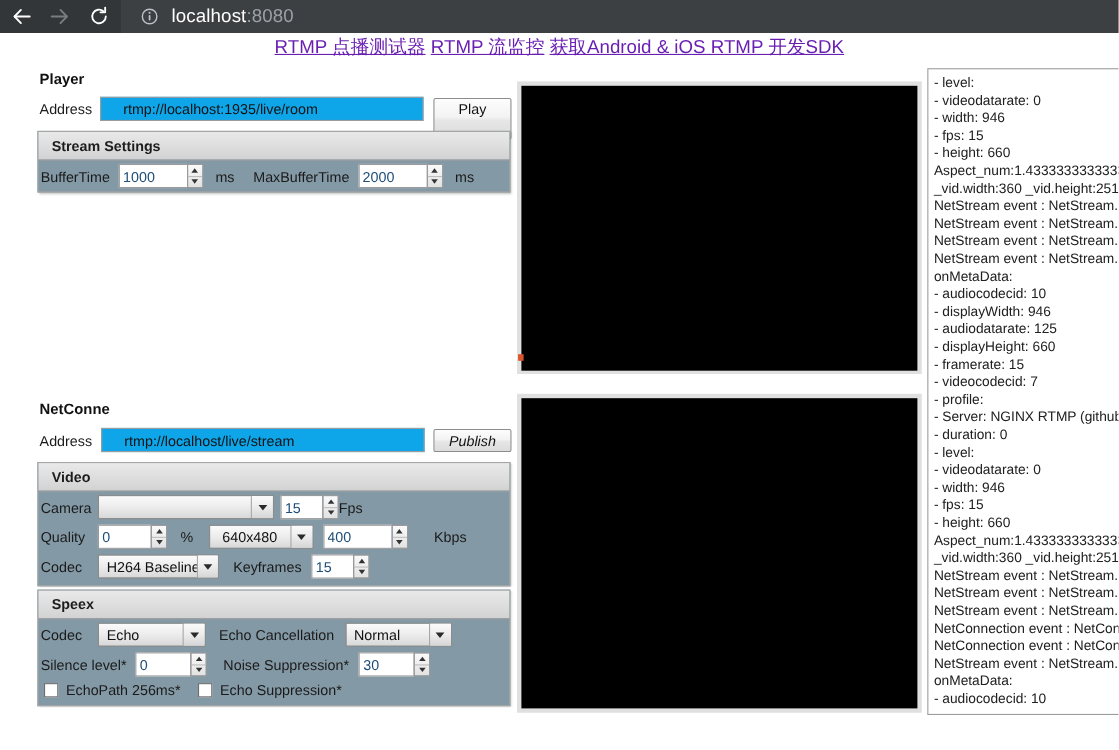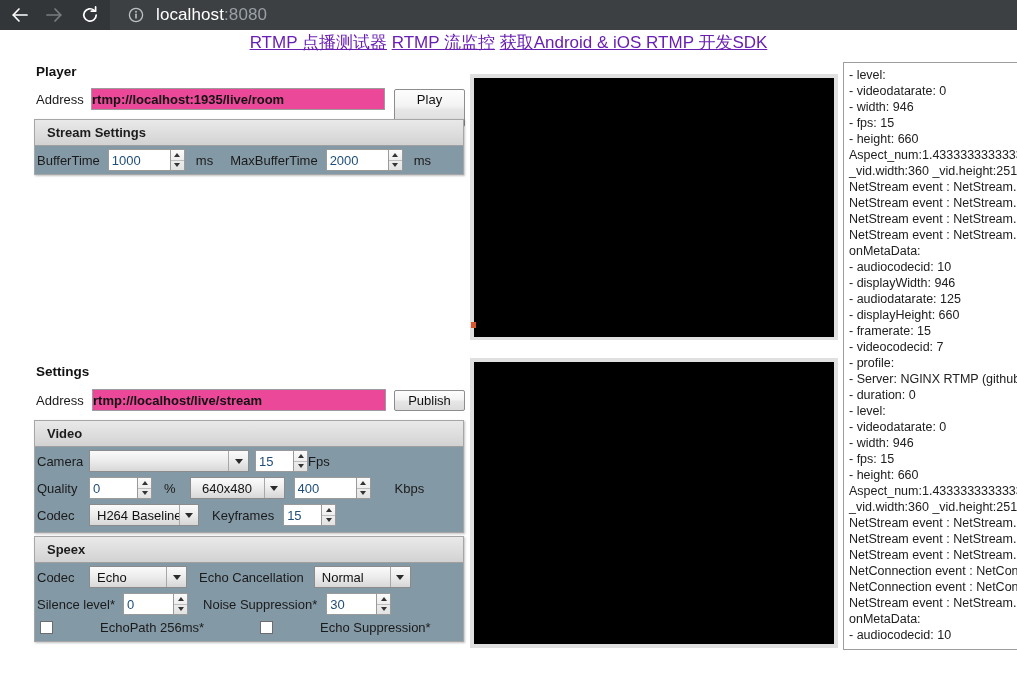--- a/index.html
+++ b/index.html
@@ -77,28 +77,27 @@
     white-space: nowrap;
   }
   .section-title {
     font-size: 13.5px;
     font-weight: bold;
     color: #111;
   }
 
   .txtfield {
     box-sizing: border-box;
-    background: #ec4899;
+    background: #0ea5e9;
     border: 1px solid #9a9a9a;
     font-family: "Liberation Sans", sans-serif;
     font-size: 13px;
     color: #111;
-    padding: 0 0;
+    padding: 0 20px;
     outline: none;
-    font-weight: bold;
   }
   .addrfield {
     height: 22px;
     border: 1px solid #9c9c9c;
   }
 
   .btn {
     box-sizing: border-box;
     background: linear-gradient(to bottom, #fdfdfd 0%, #f3f3f3 45%, #e6e6e6 55%, #dcdcdc 100%);
     border: 1px solid #8d8d8d;
@@ -333,27 +332,27 @@
             <span class="ar">
                 <i class="tri-dn"></i>
               </span>
           </span>
         </span>
         <span class="lbl" style="margin-left:11px;">ms</span>
       </div>
     </div>
   </div>
 
-  <div style="position:absolute;left:36px;top:364px;" class="section-title">Settings</div>
+  <div style="position:absolute;left:36px;top:364px;" class="section-title">NetConne</div>
 
   <div style="position:absolute;left:36px;top:393px;" class="lbl">Address</div>
 
   <input class="txtfield addrfield" type="text" style="position: absolute; left: 92px; top: 389px; width: 294px;" value="rtmp://localhost/live/stream">
 
-  <div class="btn" style="position:absolute;left:394px;top:390px;width:71px;height:21px;line-height:20px;">Publish</div>
+  <div class="btn" style="position:absolute;left:394px;top:390px;width:71px;height:21px;line-height:20px;font-style:italic;">Publish</div>
 
   <div class="panel" id="video-panel" style="left:34px;top:420px;width:430px;height:113px;">
     <div class="panel-head">
       <span class="ph-title">Video</span>
     </div>
     <div class="panel-body" style="height:86px;">
 
       <div class="row" style="left:2px;top:3px;">
         <span class="lbl" style="width:52px;">Camera</span>
         <span class="combo" style="width:160px;">
@@ -478,21 +477,21 @@
             <span class="ar">
                 <i class="tri-up"></i>
               </span>
             <span class="ar">
                 <i class="tri-dn"></i>
               </span>
           </span>
         </span>
       </div>
 
-      <div class="row" style="left:5px;top:57px;gap:40px;">
+      <div class="row" style="left:5px;top:57px;">
         <span class="cbx"></span>
         <span class="lbl" style="margin-left:7px;">EchoPath 256ms*</span>
         <span class="cbx" style="margin-left:16px;"></span>
         <span class="lbl" style="margin-left:7px;">Echo Suppression*</span>
       </div>
 
     </div>
   </div>
 
   <div id="player-video-shadow" style="left:470px;top:74px;width:368px;height:266px;"></div>

